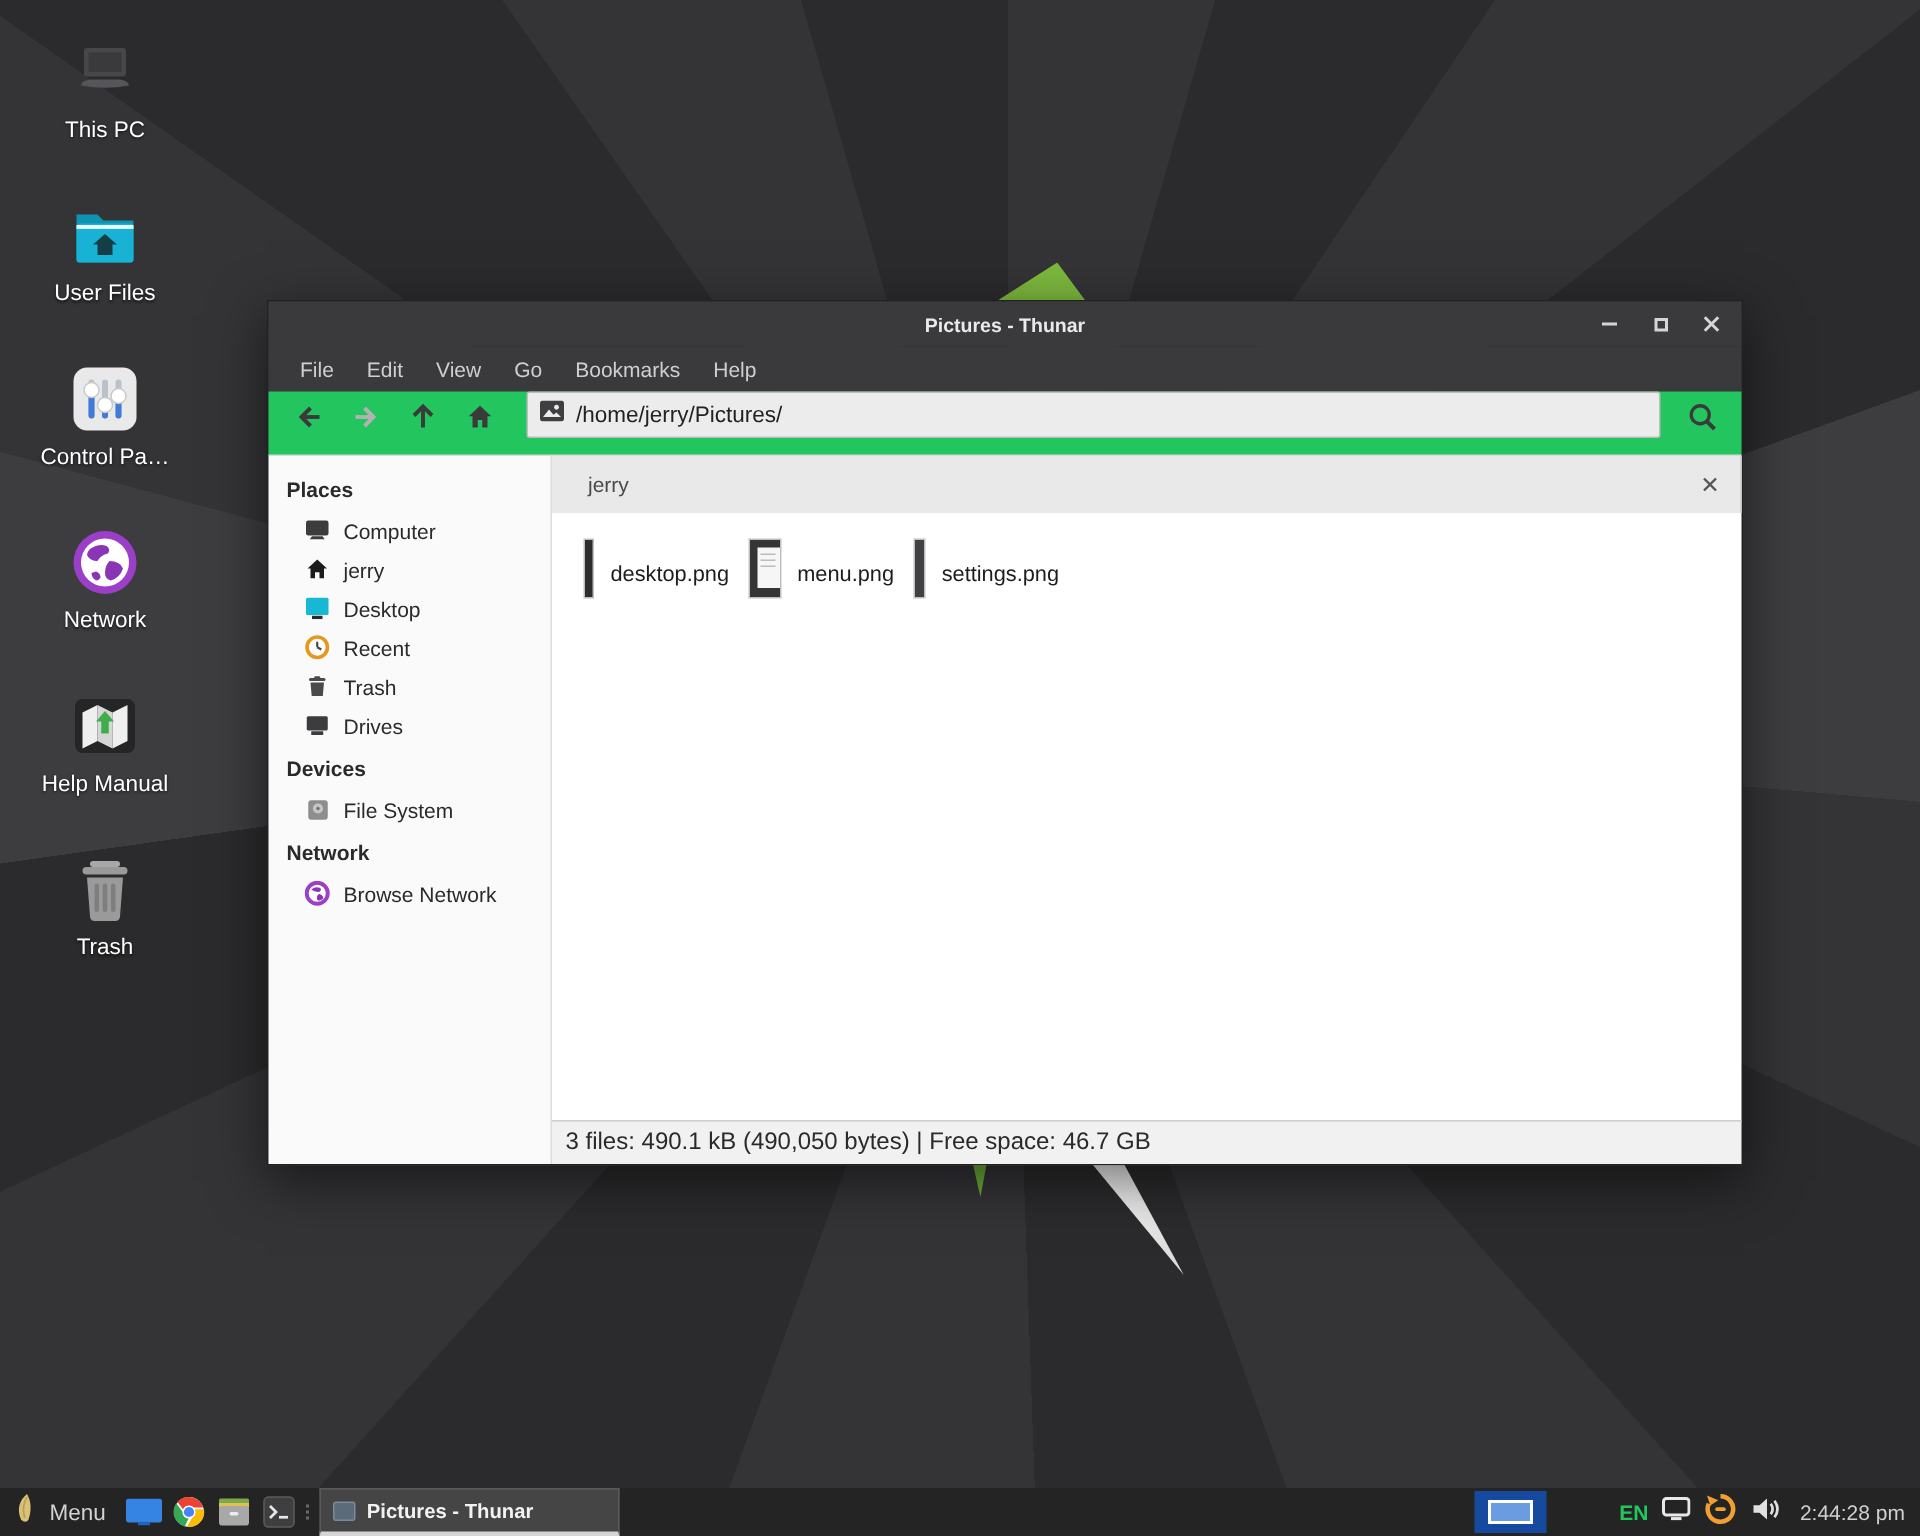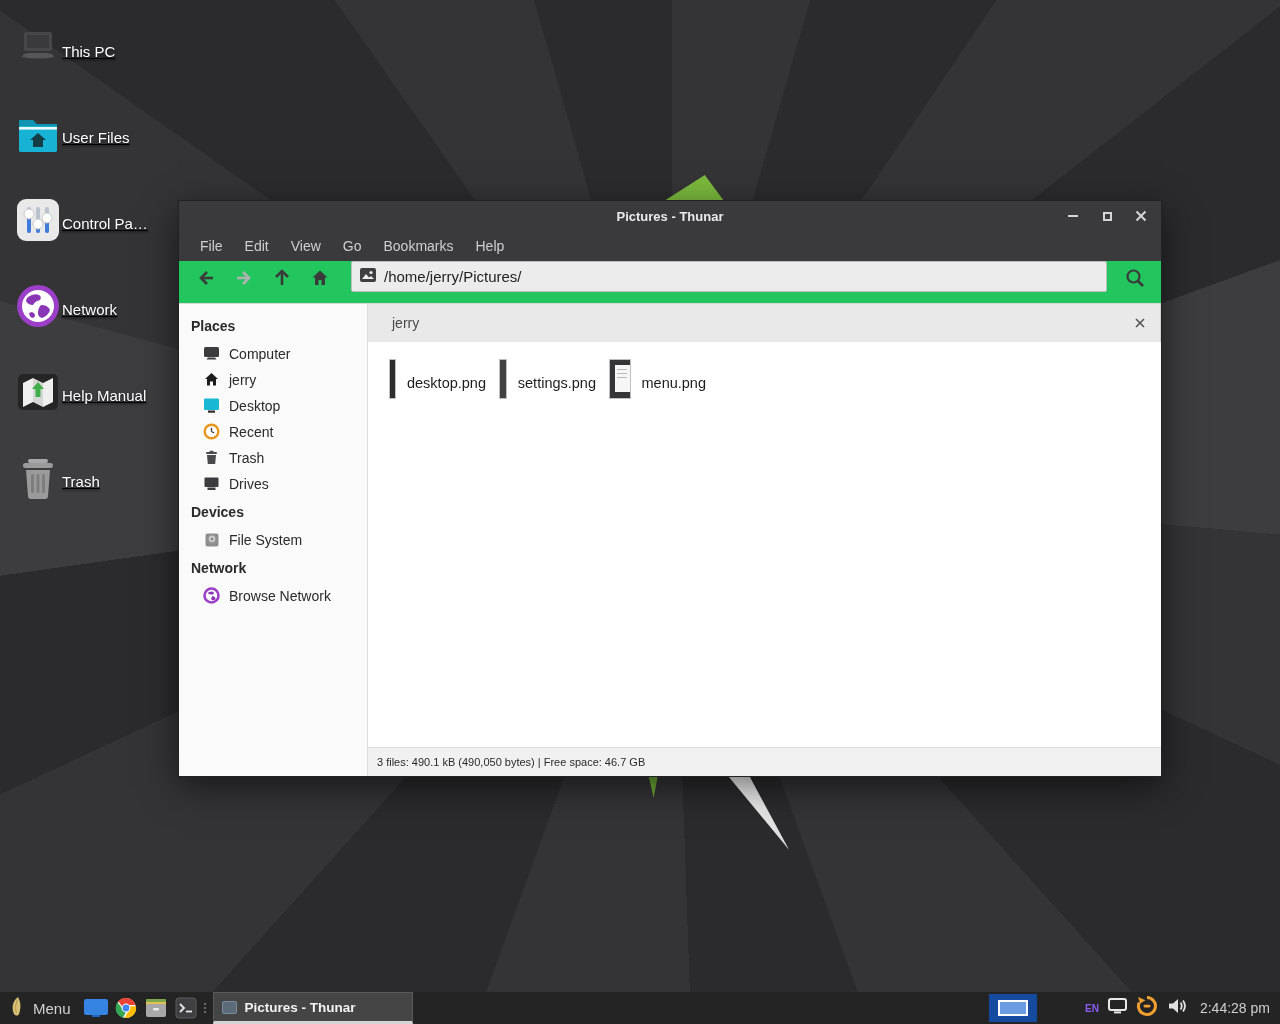--- a/index.html
+++ b/index.html
@@ -18,21 +18,21 @@
   .wp-shape { position:absolute; }
   .wp-green-tri { left:664px; top:175px; width:60px; height:26px; background:#7cb93e;
     clip-path:polygon(0% 100%, 100% 100%, 68% 0%); }
   .wp-green-sliver { left:645px; top:772px; width:18px; height:26px; background:#6fae38;
     clip-path:polygon(15% 0, 75% 0, 48% 100%); }
   .wp-white-blade { left:722px; top:772px; width:70px; height:78px; background:linear-gradient(135deg,#fafafa,#d8d8d8);
     clip-path:polygon(4% 0, 36% 0, 96% 100%); }
 
   
   .desktop-icons { position:absolute; left:14px; top:24px; width:112px; display:flex; flex-direction:column; }
-  .dicon { display:flex; flex-direction:row; align-items:center; margin-bottom:38px; cursor:default;text-decoration:underline; }
+  .dicon { display:flex; flex-direction:column; align-items:center; margin-bottom:38px; cursor:default; }
   .dicon .dic { width:48px; height:48px; display:flex; align-items:center; justify-content:center; }
   .dicon .dlabel { margin-top:6px; font-size:15px; color:#ffffff; text-shadow:0 1px 2px rgba(0,0,0,.7); white-space:nowrap; }
 
   
   .window { position:absolute; left:178px; top:200px; width:984px; height:577px;
     display:flex; flex-direction:column; box-shadow:0 10px 34px rgba(0,0,0,.55); border:1px solid #222; }
   .titlebar { height:30px; background:#3a3a3c; display:flex; align-items:center; position:relative; flex:0 0 30px; }
   .titlebar .wtitle { position:absolute; left:0; right:0; text-align:center; font-size:13px; font-weight:bold; color:#eaeaea; }
   .win-controls { position:absolute; right:10px; top:0; height:30px; display:flex; align-items:center; gap:14px; }
   .wc { width:20px; height:20px; display:flex; align-items:center; justify-content:center; cursor:default; }
@@ -71,39 +71,39 @@
   .th-dark { background:#2d2d2f; }
   .blob { position:absolute; background:#7cb93e; border-radius:50% 46% 52% 48%; }
   .th-panel { position:absolute; background:#f6f6f6; }
   .th-line { position:absolute; background:#bbb; height:1px; }
   .th-settings-inner { position:absolute; left:4px; top:7px; right:4px; bottom:5px; background:#fdfdfd; }
   .th-settings-bar { position:absolute; left:4px; top:3px; right:4px; height:4px; background:#4a4a4c; }
   .tg { position:absolute; width:4px; height:4px; background:#9aa0a8; }
   .tgl { position:absolute; height:2px; background:#c8ccd2; }
 
   .statusbar { height:29px; flex:0 0 29px; background:#f1f1f1; border-top:1px solid #dcdcdc; display:flex; align-items:center; padding-left:9px; }
-  .status-text { font-size:11px; color:#2a2a2a; }
+  .status-text { font-size:16px; color:#2a2a2a; }
 
   
   .taskbar { position:absolute; left:0; bottom:0; width:1280px; height:32px; background:#242424; display:flex; align-items:center; z-index:50; }
   .tb-left { display:flex; align-items:center; height:32px; }
   .menu-btn { display:flex; align-items:center; gap:8px; padding:0 10px 0 9px; height:32px;justify-content:space-between; }
   .menu-btn span { color:#d2d2d2; font-size:15px; }
   .launcher { width:30px; height:32px; display:flex; align-items:center; justify-content:center; }
   .tb-handle { width:8px; height:32px; display:flex; flex-direction:column; align-items:center; justify-content:center; gap:2px; }
   .tb-handle i { width:2px; height:2px; background:#6a6a6a; display:block; }
   .task-btn { margin-left:4px; width:200px; height:32px; background:#454545; border:1px solid #5a5a5a; border-bottom:3px solid #d5d5d5;
     display:flex; align-items:center; gap:8px; padding:0 8px; }
   .task-btn .ticon { width:15px; height:13px; background:#5c6b7a; border:1px solid #7b8b9a; border-radius:2px; }
   .task-btn .tlabel { color:#f2f2f2; font-size:13.5px; font-weight:bold; white-space:nowrap; overflow:hidden; }
   .tb-right { margin-left:auto; display:flex; align-items:center; height:32px; }
   .pager { width:48px; height:28px; background:#164a9e; display:flex; align-items:center; justify-content:center; margin-right:48px; }
   .pager i { display:block; width:30px; height:16px; background:#6b9be0; border:2px solid #ffffff; }
   .tray { display:flex; align-items:center; gap:9px; padding-right:10px; }
-  .tray-lang { color:#8b5cf6; font-size:10px; font-weight:bold; }
+  .tray-lang { color:#22c55e; font-size:14px; font-weight:bold; }
   .clock { color:#cfcfcf; font-size:14px; margin-left:4px; white-space:nowrap; }
 </style>
 </head>
 <body>
 
 <div class="wallpaper">
   <div class="wp-shape wp-green-tri"></div>
   <div class="wp-shape wp-green-sliver"></div>
   <div class="wp-shape wp-white-blade"></div>
 </div>
@@ -347,50 +347,50 @@
           </span>
         </div>
       </div>
 
       <div class="fileview">
         <div class="file-item">
           <div class="thumb th-dark">
             <div class="blob" style="left:19px; top:7px; width:11px; height:24px; transform:rotate(6deg);"></div>
           </div>
           <div class="file-name">desktop.png</div>
+        </div>
+        <div class="file-item">
+          <div class="thumb" style="background:#353537;">
+            <div class="th-panel" style="left:5px; top:5px; width:15px; height:27px;"></div>
+            <div class="th-line" style="left:7px; top:9px; width:10px;"></div>
+            <div class="th-line" style="left:7px; top:13px; width:10px;"></div>
+            <div class="th-line" style="left:7px; top:17px; width:10px;"></div>
+            <div class="blob" style="left:24px; top:5px; width:10px; height:21px; transform:rotate(8deg);"></div>
+          </div>
+          <div class="file-name">menu.png</div>
         </div>
         <div class="file-item">
           <div class="thumb" style="background:#414143;">
             <div class="th-settings-bar"></div>
             <div class="th-settings-inner"></div>
             <div class="tg" style="left:8px; top:11px;"></div>
               <div class="tgl" style="left:14px; top:12px; width:6px;"></div>
             <div class="tg" style="left:23px; top:11px;"></div>
               <div class="tgl" style="left:29px; top:12px; width:6px;"></div>
             <div class="tg" style="left:38px; top:11px;"></div>
             <div class="tg" style="left:8px; top:19px;"></div>
               <div class="tgl" style="left:14px; top:20px; width:6px;"></div>
             <div class="tg" style="left:23px; top:19px;"></div>
               <div class="tgl" style="left:29px; top:20px; width:6px;"></div>
             <div class="tg" style="left:38px; top:19px;"></div>
             <div class="tgl" style="left:8px; top:27px; width:12px;"></div>
             <div class="tgl" style="left:23px; top:27px; width:12px;"></div>
           </div>
           <div class="file-name">settings.png</div>
         </div>
-        <div class="file-item">
-          <div class="thumb" style="background:#353537;">
-            <div class="th-panel" style="left:5px; top:5px; width:15px; height:27px;"></div>
-            <div class="th-line" style="left:7px; top:9px; width:10px;"></div>
-            <div class="th-line" style="left:7px; top:13px; width:10px;"></div>
-            <div class="th-line" style="left:7px; top:17px; width:10px;"></div>
-            <div class="blob" style="left:24px; top:5px; width:10px; height:21px; transform:rotate(8deg);"></div>
-          </div>
-          <div class="file-name">menu.png</div>
-        </div>
       </div>
 
       <div class="statusbar">
         <span class="status-text">3 files: 490.1 kB (490,050 bytes)  |  Free space: 46.7 GB</span>
       </div>
     </div>
   </div>
 </div>
 
 <div class="taskbar">

